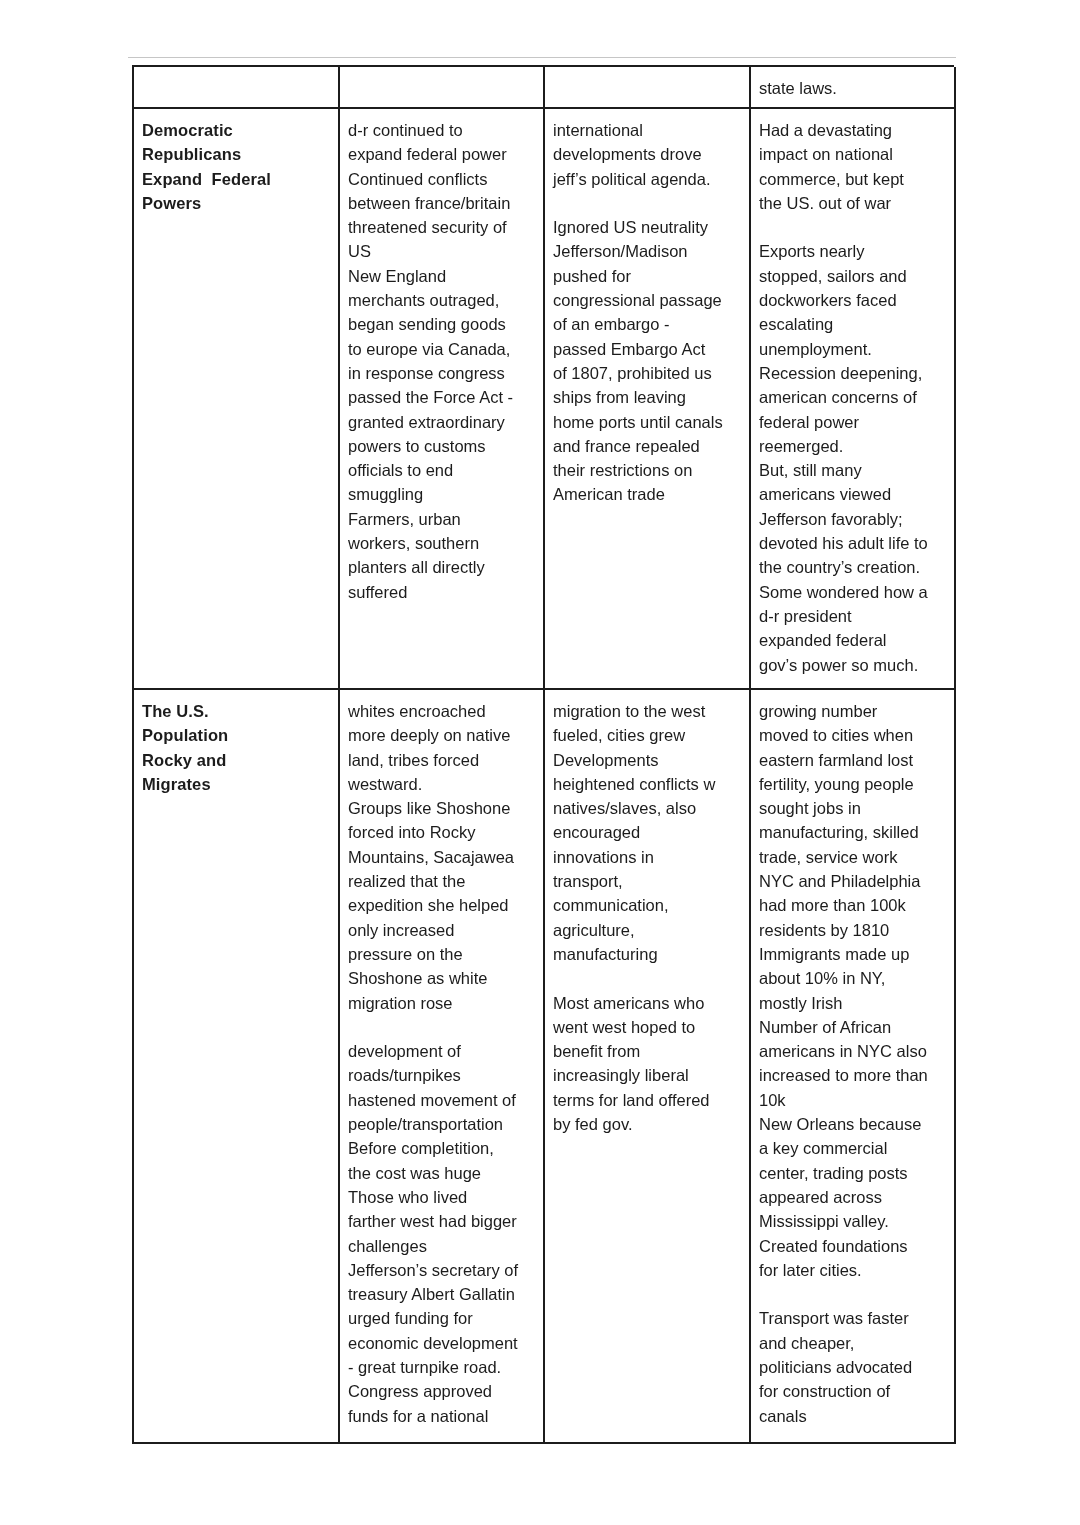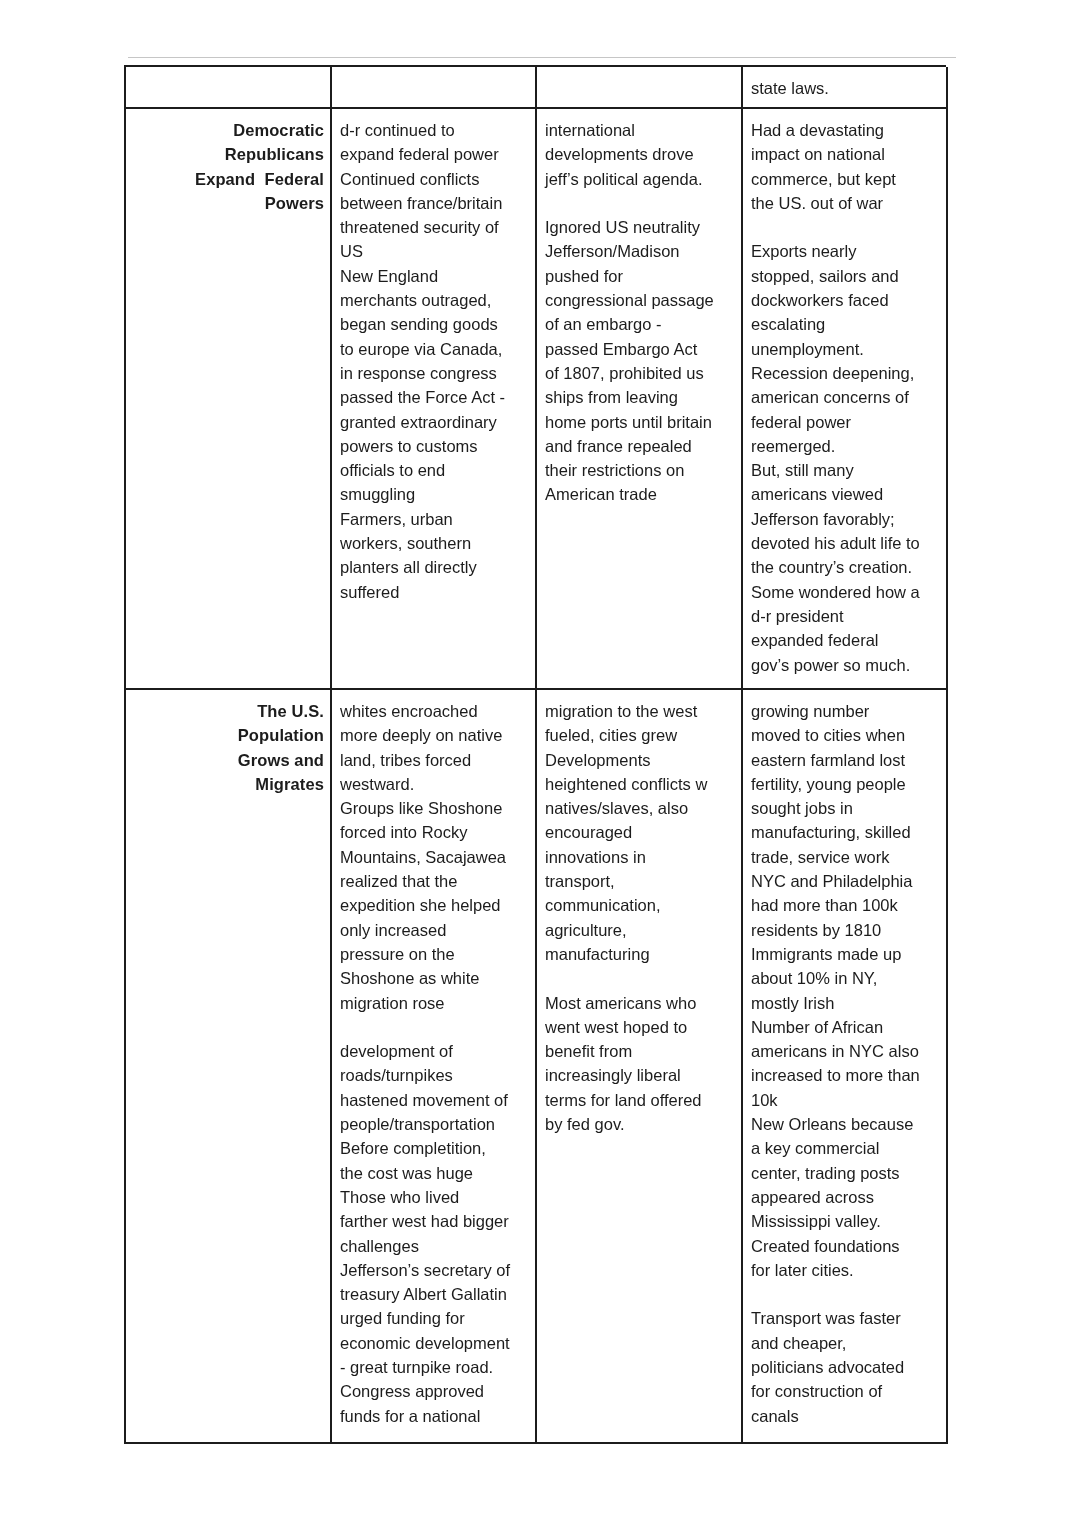--- a/index.html
+++ b/index.html
@@ -15,21 +15,21 @@
     overflow: hidden;
   }
   .page-break-line {
     position: absolute;
     left: 128px; top: 57px;
     width: 828px; height: 1px;
     background: #c6c6c6;
   }
   .notes-table {
     position: absolute;
-    left: 124px; top: 65px;
+    left: 132px; top: 65px;
     width: 822px;
     display: grid;
     grid-template-columns: 206px 205px 206px 205px;
     grid-template-rows: 42px 581px 754px;
     border-top: 2px solid #1c1c1c;
     border-left: 2px solid #1c1c1c;
     background: #ffffff;
   }
   .cell {
     border-right: 2px solid #1c1c1c;
@@ -38,21 +38,20 @@
     font-size: 16.5px;
     line-height: 24.3px;
     color: #1c1c1c;
     white-space: pre-wrap;
     overflow: hidden;
     word-wrap: break-word;
   }
   .cell.head {
     font-weight: bold;
     letter-spacing: 0.1px;
-    text-align: right;
   }
 </style>
 </head>
 <body>
 
 <div class="page">
   <div class="page-break-line"></div>
 
   <div class="notes-table">
 
@@ -90,21 +89,21 @@
 jeff’s political agenda.
 
 Ignored US neutrality
 Jefferson/Madison
 pushed for
 congressional passage
 of an embargo -
 passed Embargo Act
 of 1807, prohibited us
 ships from leaving
-home ports until britain
+home ports until canals
 and france repealed
 their restrictions on
 American trade</div>
     <div class="cell">Had a devastating
 impact on national
 commerce, but kept
 the US. out of war
 
 Exports nearly
 stopped, sailors and
@@ -120,21 +119,21 @@
 Jefferson favorably;
 devoted his adult life to
 the country’s creation.
 Some wondered how a
 d-r president
 expanded federal
 gov’s power so much.</div>
 
     <div class="cell head">The U.S.
 Population
-Grows and
+Rocky and
 Migrates</div>
     <div class="cell">whites encroached
 more deeply on native
 land, tribes forced
 westward.
 Groups like Shoshone
 forced into Rocky
 Mountains, Sacajawea
 realized that the
 expedition she helped

